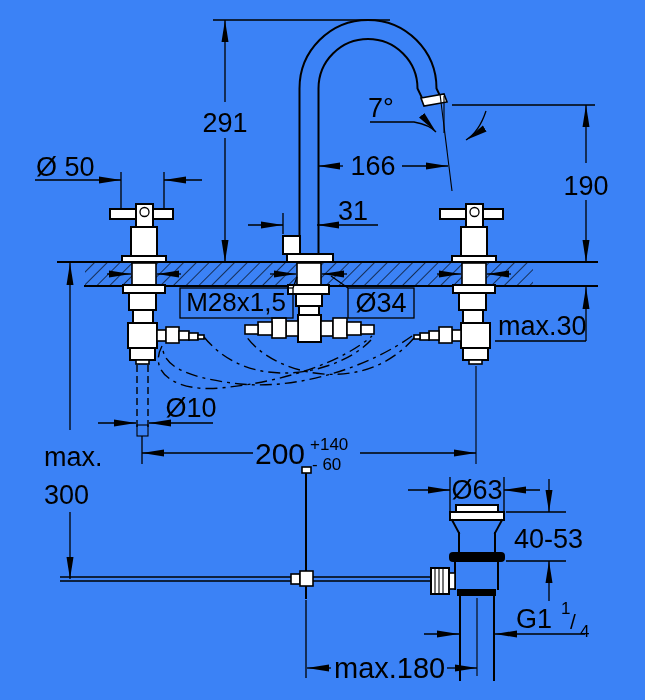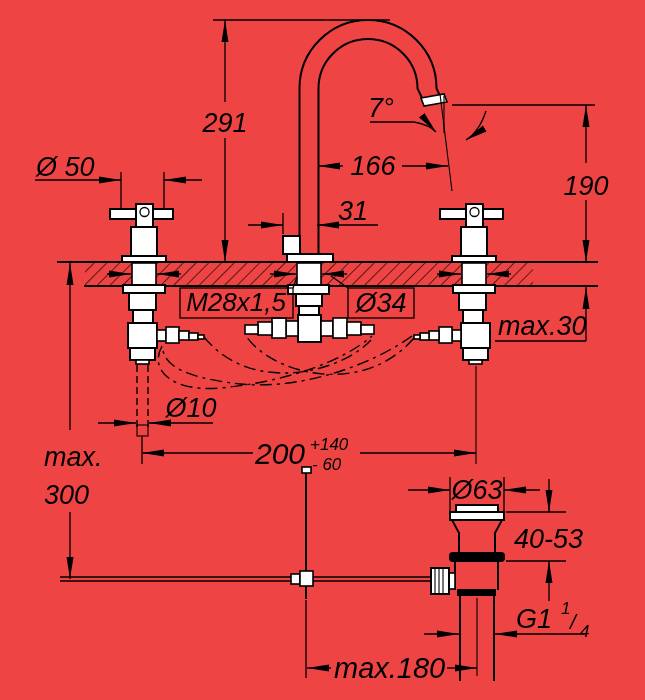--- a/index.html
+++ b/index.html
@@ -1,16 +1,16 @@
 <!DOCTYPE html>
 <html><head>
 <meta charset="utf-8">
 <style>
   html,body{margin:0;padding:0;background:#ffffff;}
-  .stage{width:645px;height:700px;position:relative;background:#ef4444;font-style:italic;}
+  .stage{width:645px;height:700px;position:relative;background:#3b82f6;}
   svg{display:block;}
   .ln{stroke:#000;fill:none;stroke-width:2;stroke-linecap:square;}
   .thin{stroke:#000;fill:none;stroke-width:1.3;}
   .hair{stroke:#000;fill:none;stroke-width:1.1;}
   .dash{stroke:#000;fill:none;stroke-width:1.4;stroke-dasharray:7 4;}
   .dashdot{stroke:#000;fill:none;stroke-width:1.4;stroke-dasharray:12 5 3 5;}
   .wfill{fill:#fff;stroke:#000;stroke-width:2;}
   .wfill-thin{fill:#fff;stroke:#000;stroke-width:1.6;}
   .bfill{fill:#000;stroke:none;}
   .txt{font-family:"Liberation Sans","DejaVu Sans",sans-serif;fill:#000;}

